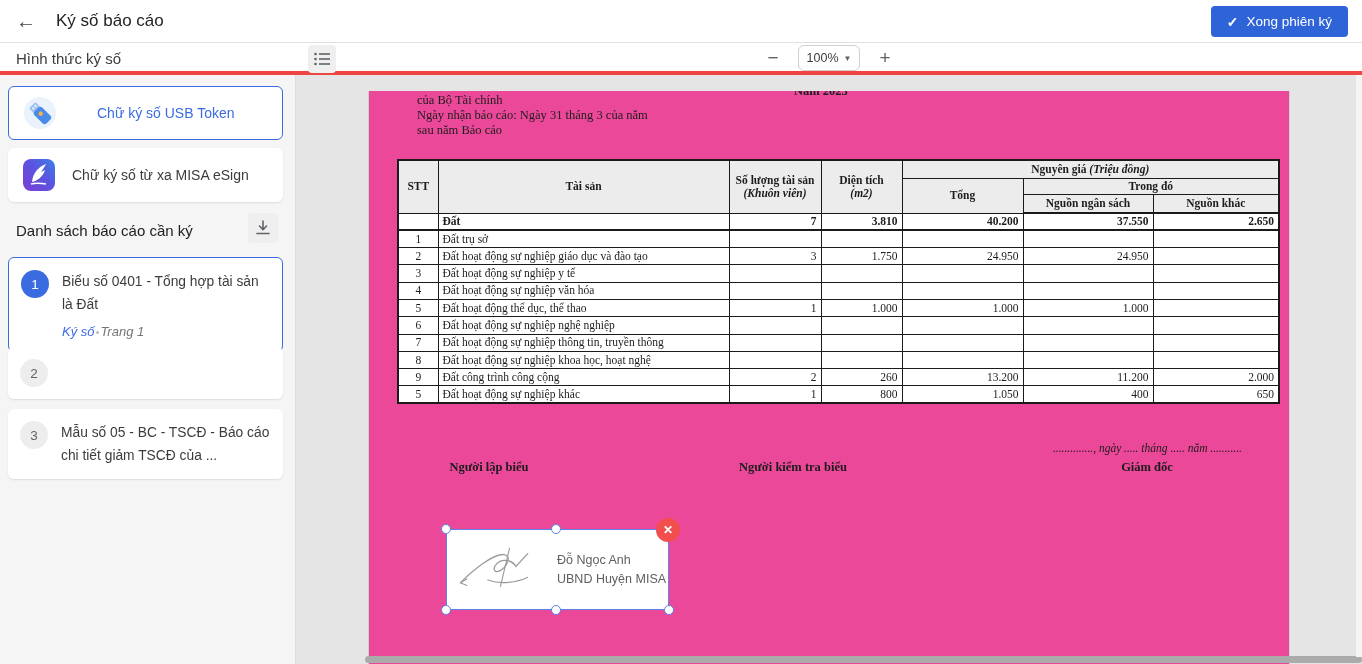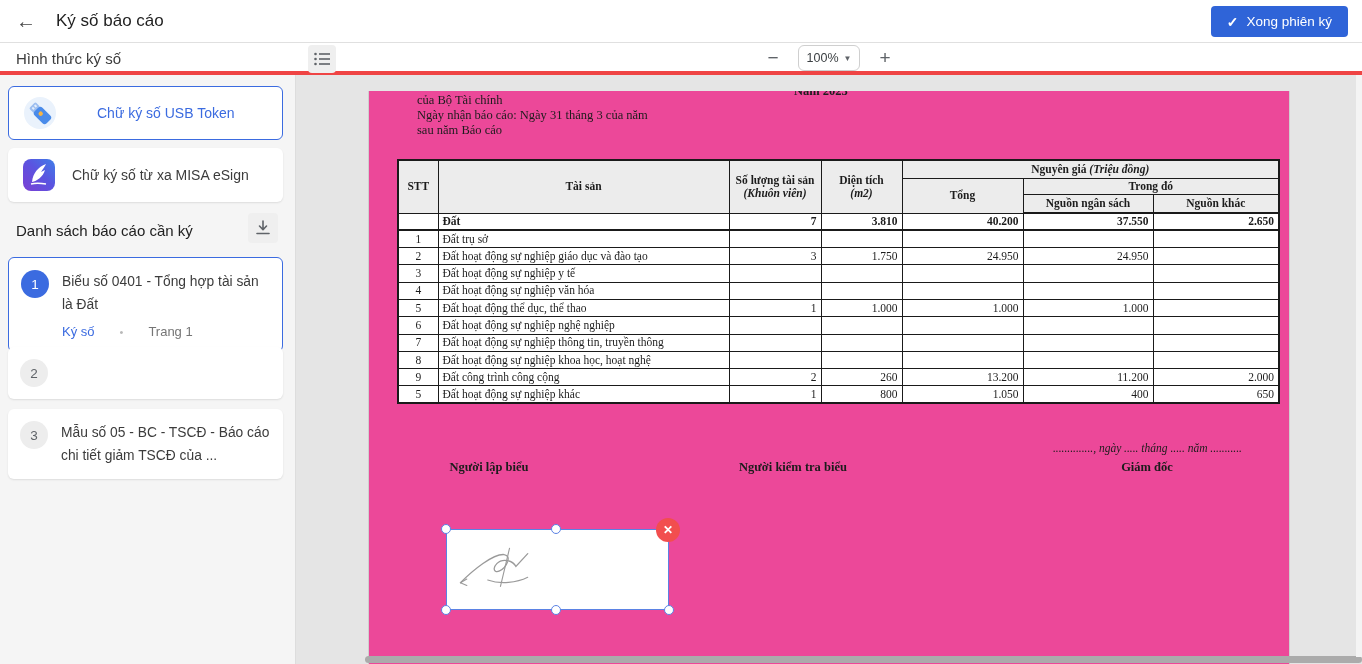--- a/index.html
+++ b/index.html
@@ -51,21 +51,21 @@
 
   .report-card { display:flex; padding:12px 10px 12px 12px; }
   .report-1 { top:182px; min-height:80px; }
   .report-2 { top:272px; min-height:52px; align-items:center; }
   .report-3 { top:334px; min-height:62px; }
   .idx { width:28px; height:28px; border-radius:50%; background:#ededed; color:#5f6368; font-size:13.5px;
          display:flex; align-items:center; justify-content:center; flex:0 0 auto; margin-right:13px; }
   .idx.active { background:#3B6BE0; color:#fff; }
   .report-body { flex:1; }
   .report-title { font-size:13.8px; color:#3c3c3c; line-height:23px; }
-  .report-status { margin-top:8px; font-size:13px; display:flex; align-items:center; gap:25px; }
+  .report-status { margin-top:8px; font-size:13px; display:flex; align-items:center; gap:1px;font-style:italic; }
   .status-sign { color:#3B6BE0; }
   .status-dot { color:#b9b9b9; font-size:11px; }
   .status-page { color:#757575; }
 
   
   .viewer { position:absolute; left:296px; top:75px; width:1066px; height:589px; background:#e5e5e5; overflow:hidden; }
   .page { position:absolute; left:72px; top:16px; width:922px; height:581px; background:#ec4899;
           border:1px solid #cfcfcf; border-top:none; font-family:"Liberation Serif","DejaVu Serif",serif; color:#1c1c1c;text-decoration:underline; }
   .hscroll { position:absolute; left:69px; bottom:1px; width:997px; height:7px; background:#ababab; border-radius:4px; }
   .vscroll { position:absolute; right:0; top:0; width:6px; height:582px; background:#f4f4f4; }
@@ -367,20 +367,24 @@
       <div class="sign-col c2">Người kiểm tra biểu</div>
       <div class="sign-col c3">Giám đốc</div>
 
       <div class="sig-box">
         <svg class="sig-scribble" viewBox="0 0 110 60">
           <path d="M6 44 C20 30 42 12 54 13 C63 14 57 27 49 31 C43 34 41 28 46 23 C52 17 63 19 67 26 L80 12" stroke="#9a9a9a" stroke-width="1.4" fill="none" stroke-linecap="round"></path>
           <path d="M60 6 L50 48" stroke="#9a9a9a" stroke-width="1.2" fill="none" stroke-linecap="round"></path>
           <path d="M36 41 C50 46 68 44 80 38" stroke="#9a9a9a" stroke-width="1.2" fill="none" stroke-linecap="round"></path>
           <path d="M6 44 L13 40 M6 44 L13 47" stroke="#9a9a9a" stroke-width="1.2" fill="none" stroke-linecap="round"></path>
         </svg>
+        <div class="sig-text">
+          <div>Đỗ Ngọc Anh</div>
+          <div>UBND Huyện MISA</div>
+        </div>
         <span class="handle h-tl"></span>
         <span class="handle h-tc"></span>
         <span class="handle h-bl"></span>
         <span class="handle h-bc"></span>
         <span class="handle h-br"></span>
         <button class="sig-close">
           <span>✕</span>
         </button>
       </div>
 

